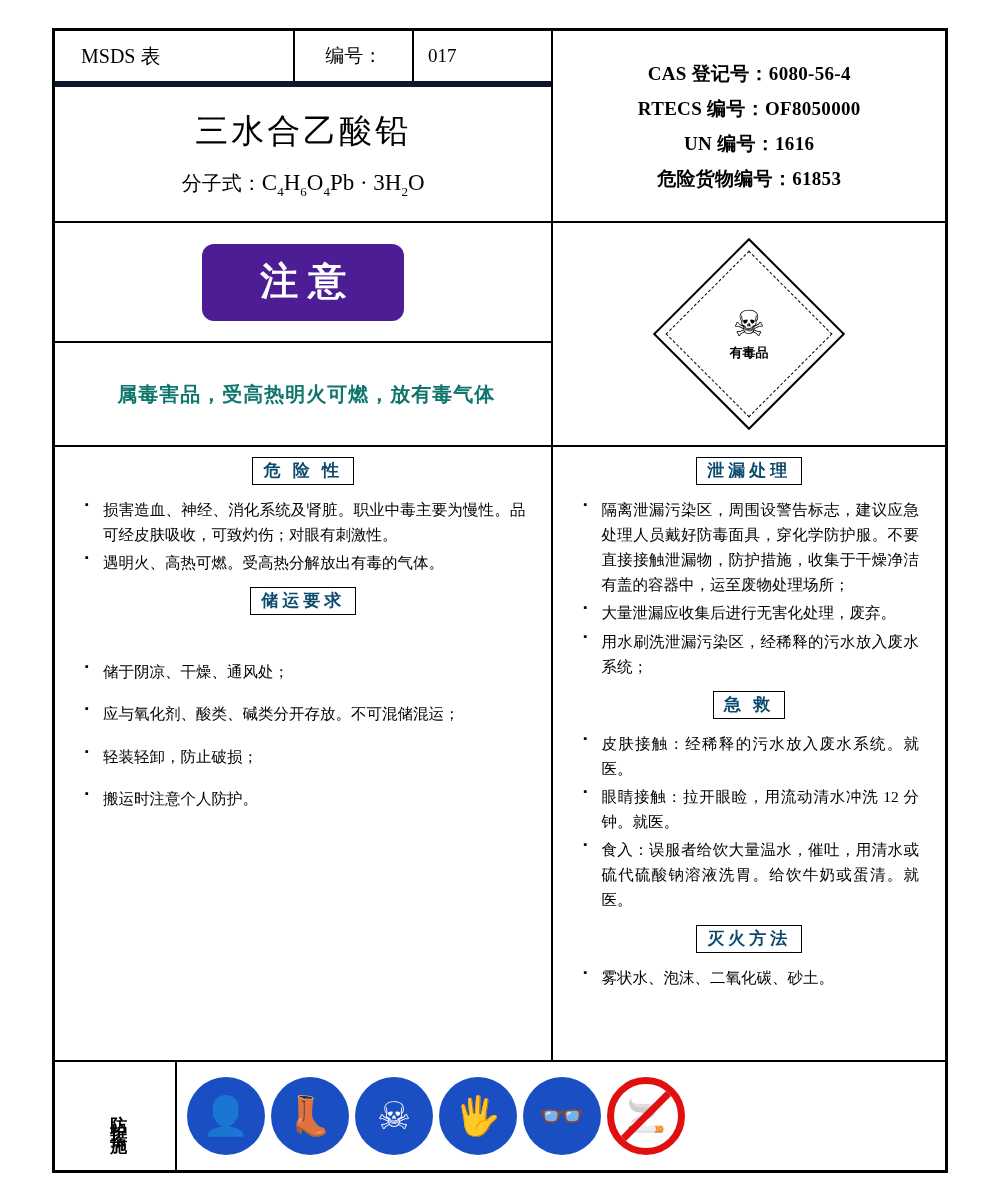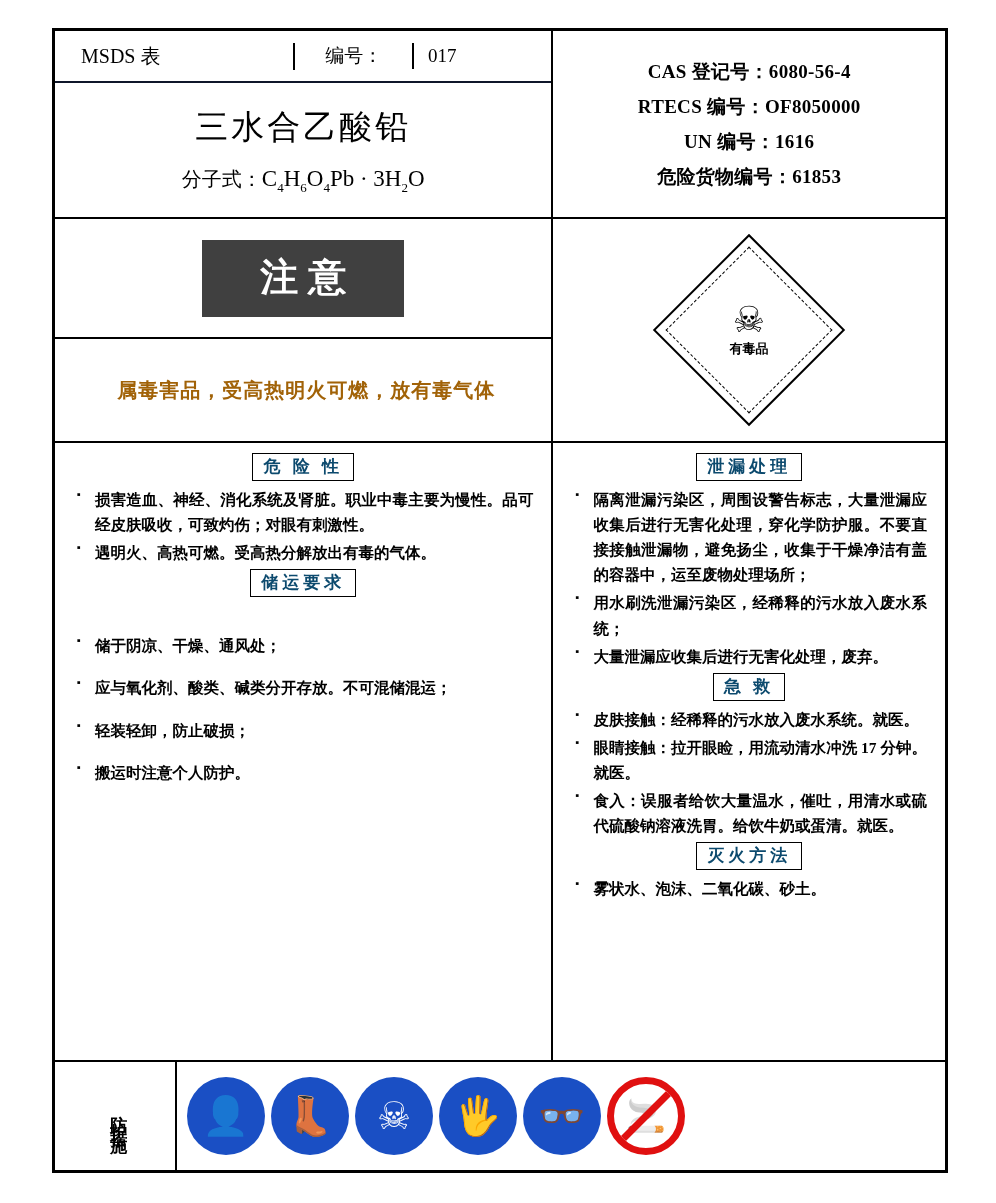--- a/index.html
+++ b/index.html
@@ -36,23 +36,22 @@
   }
   .top-left {
     width: 56%;
     box-sizing: border-box;
     border-right: 2px solid #000;
     display: flex;
     flex-direction: column;
   }
   .title-row {
     display: flex;
-    border-bottom: 2px solid #0f172a;
+    border-bottom: 6px solid #0f172a;
     height: 50px;
-    align-items: center;
   }
   .cell-msds {
     flex: 1.55;
     display: flex;
     align-items: center;
     padding-left: 26px;
     font-size: 20px;
     font-family: "Liberation Serif", serif;
     border-right: 2px solid #000;
   }
@@ -121,35 +120,36 @@
     flex-direction: column;
   }
   .attention-wrap {
     height: 118px;
     display: flex;
     align-items: center;
     justify-content: center;
     border-bottom: 2px solid #000;
   }
   .attention {
-    background: #404040;
+    background: #4c1d95;
     color: #fff;
     font-size: 38px;
     font-weight: bold;
     letter-spacing: 10px;
     padding: 12px 48px 14px 58px;
     font-family: "Liberation Serif", "DejaVu Serif", serif;
+    border-radius: 12px;
   }
   .hazard-text {
     height: 102px;
     display: flex;
     align-items: center;
     justify-content: center;
     text-align: center;
-    color: #a16207;
+    color: #0f766e;
     font-size: 20px;
     font-weight: bold;
     line-height: 1.85;
     padding: 0 14px;
     letter-spacing: 1px;
     margin-left: 6px;
   }
   .mid-right {
     width: 44%;
     display: flex;
@@ -213,23 +213,22 @@
     display: inline-block;
     border: 1.5px solid #000;
     padding: 1px 10px 2px 10px;
     font-size: 17px;
     font-weight: bold;
     letter-spacing: 4px;
     color: #0c4a6e;
   }
   ul.items {
     list-style: none;
-    margin: 4px;
+    margin: 12px;
     padding: 0;
-    font-weight: bold;
   }
   ul.items li {
     position: relative;
     padding-left: 22px;
     font-size: 15.5px;
     line-height: 1.62;
     margin-bottom: 3px;
     text-align: justify;
   }
   ul.items li::before {
@@ -371,31 +370,31 @@
           <li>搬运时注意个人防护。</li>
         </ul>
       </div>
 
       <div class="col col-right">
 
         <div class="section-head">
           <span>泄漏处理</span>
         </div>
         <ul class="items">
-          <li>隔离泄漏污染区，周围设警告标志，大量泄漏应收集后进行无害化处理，穿化学防护服。不要直接接触泄漏物，避免扬尘，收集于干燥净洁有盖的容器中，运至废物处理场所；</li>
+          <li>隔离泄漏污染区，周围设警告标志，建议应急处理人员戴好防毒面具，穿化学防护服。不要直接接触泄漏物，防护措施，收集于干燥净洁有盖的容器中，运至废物处理场所；</li>
+          <li>大量泄漏应收集后进行无害化处理，废弃。</li>
           <li>用水刷洗泄漏污染区，经稀释的污水放入废水系统；</li>
-          <li>大量泄漏应收集后进行无害化处理，废弃。</li>
         </ul>
 
         <div class="section-head">
           <span>急 救</span>
         </div>
         <ul class="items">
           <li>皮肤接触：经稀释的污水放入废水系统。就医。</li>
-          <li>眼睛接触：拉开眼睑，用流动清水冲洗 17 分钟。就医。</li>
+          <li>眼睛接触：拉开眼睑，用流动清水冲洗 12 分钟。就医。</li>
           <li>食入：误服者给饮大量温水，催吐，用清水或硫代硫酸钠溶液洗胃。给饮牛奶或蛋清。就医。</li>
         </ul>
 
         <div class="section-head">
           <span>灭火方法</span>
         </div>
         <ul class="items">
           <li>雾状水、泡沫、二氧化碳、砂土。</li>
         </ul>
       </div>

